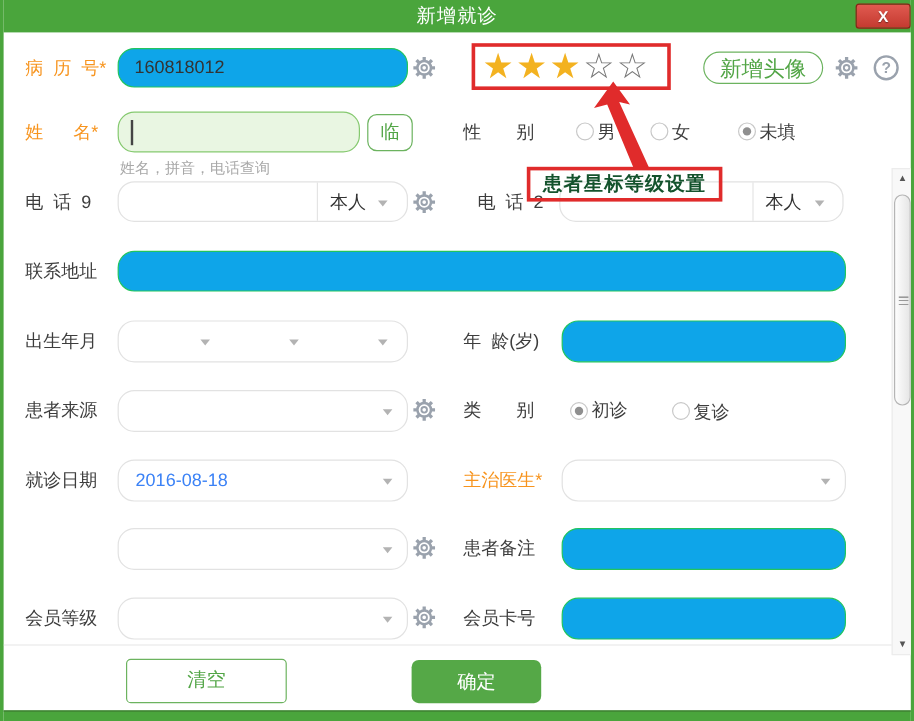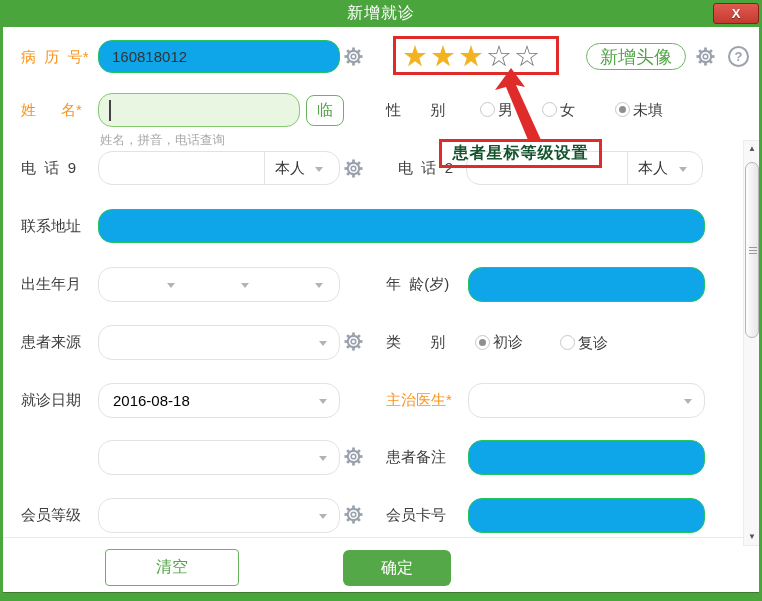--- a/index.html
+++ b/index.html
@@ -206,21 +206,21 @@
       </svg>
   </div>
   <div class="lbl" style="left:383px;top:325px;height:35px;">类       别</div>
   <div class="radio checked" style="left:472px;top:335px;"></div>
   <div class="radlbl" style="left:490px;top:325px;height:35px;">初诊</div>
   <div class="radio" style="left:557px;top:335px;"></div>
   <div class="radlbl" style="left:575px;top:310px;height:35px;margin-top:16px;">复诊</div>
 
   <div class="lbl" style="left:18px;top:383px;height:35px;">就诊日期</div>
   <div class="box" style="left:95px;top:383px;width:242px;height:35px;">
-    <span style="position:absolute;left:14px;top:8px;font-size:15px;color:#000000;">2016-08-18</span>
+    <span style="position:absolute;left:14px;top:8px;font-size:15px;color:#3b82f6;">2016-08-18</span>
     <div class="chev" style="left:220px;top:15px;"></div>
   </div>
   <div class="lbl req" style="left:383px;top:383px;height:35px;">主治医生*</div>
   <div class="box" style="left:465px;top:383px;width:237px;height:35px;">
     <div class="chev" style="left:215px;top:15px;"></div>
   </div>
 
   <div class="box" style="left:95px;top:440px;width:242px;height:35px;">
     <div class="chev" style="left:220px;top:15px;"></div>
   </div>

